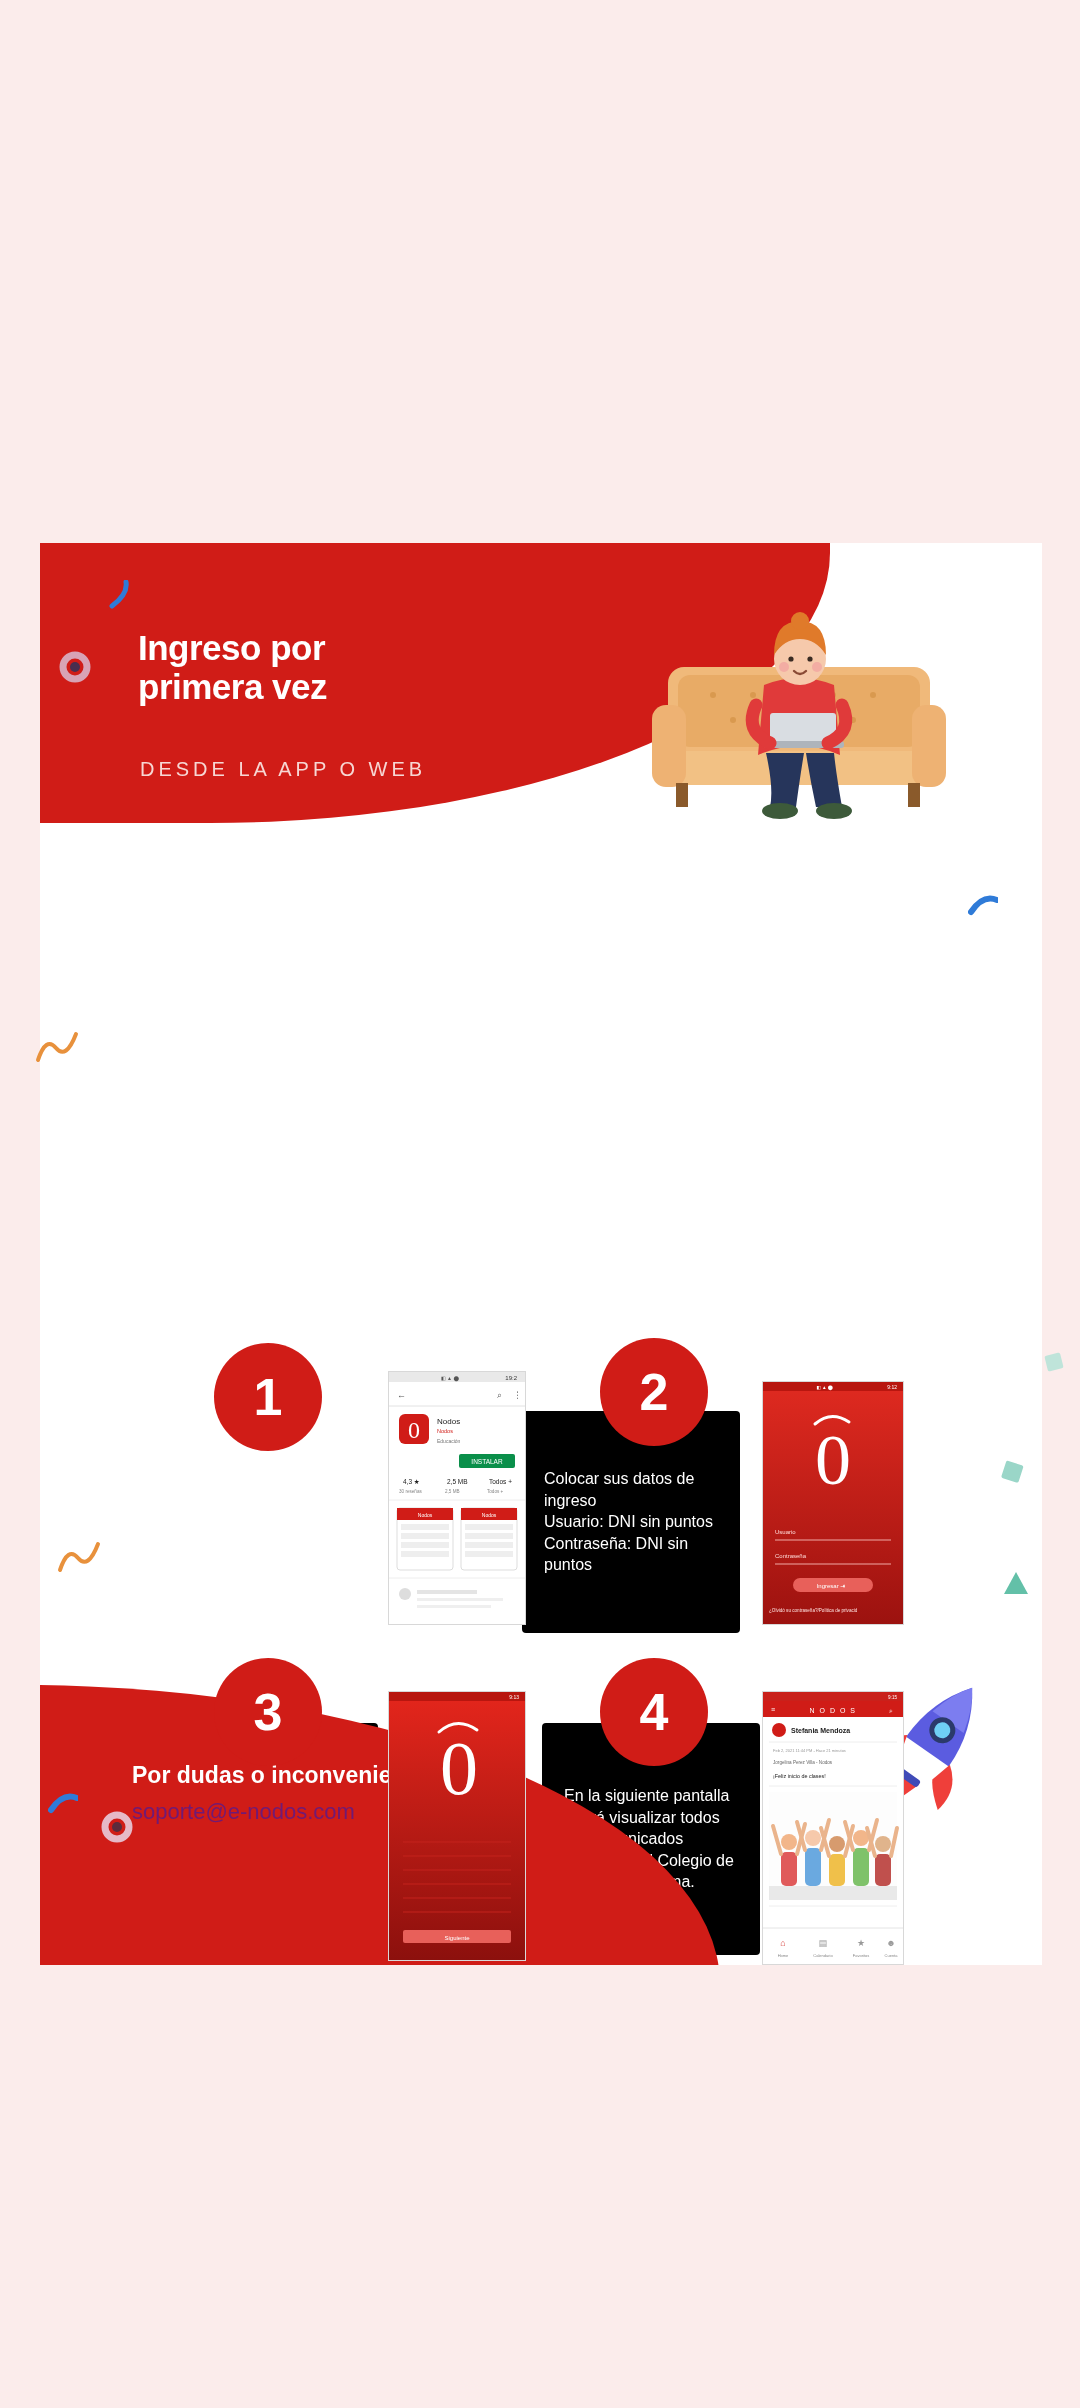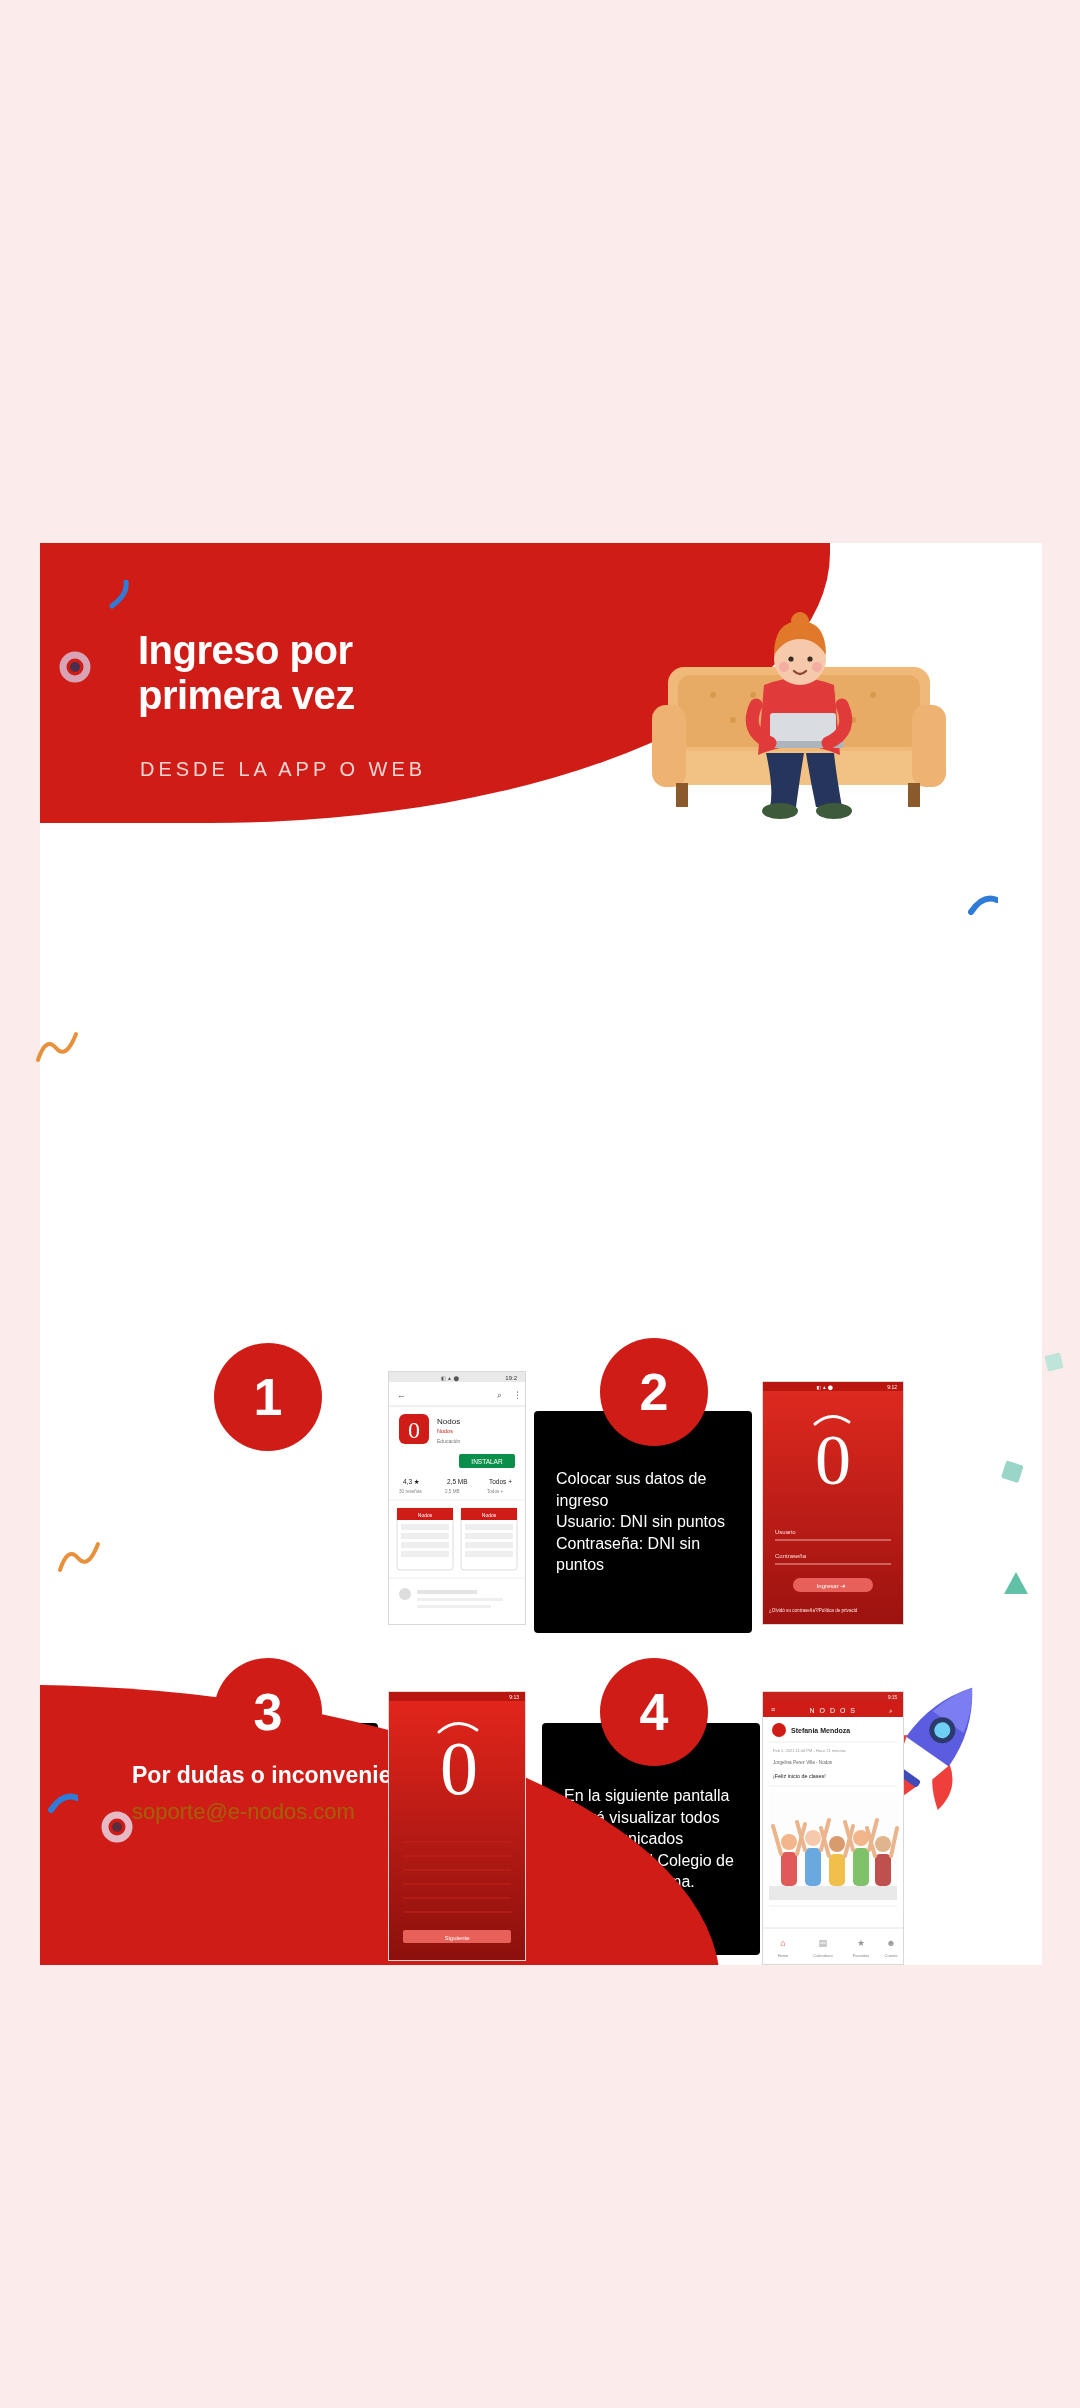--- a/index.html
+++ b/index.html
@@ -35,21 +35,21 @@
     height: 280px;
     background: #d01c17;
     border-bottom-right-radius: 620px 270px;
   }
   .header-title {
     position: absolute;
     left: 98px;
     top: 85px;
     width: 470px;
     color: #ffffff;
-    font-size: 40px;
+    font-size: 35px;
     font-weight: bold;
     line-height: 1.12;
     letter-spacing: -0.5px;
   }
   .header-sub {
     position: absolute;
     left: 100px;
     top: 215px;
     color: #f7d7d4;
     font-size: 20px;
@@ -71,21 +71,21 @@
     left: 92px;
     bottom: 176px;
     color: #ffffff;
     font-size: 23px;
     font-weight: bold;
   }
   .footer-mail {
     position: absolute;
     left: 92px;
     bottom: 140px;
-    color: #a16207;
+    color: #701a75;
     font-size: 22px;
   }
   .step-card {
     position: absolute;
     background: #000000;
     border-radius: 4px;
     color: #ffffff;
     box-sizing: border-box;
     padding: 18px 22px;
     font-size: 16px;
@@ -114,21 +114,21 @@
     overflow: hidden;
     z-index: 3;
   }
 
   
   .s1-card  { left: 130px; top: 868px; width: 208px; height: 222px; }
   .s1-badge { left: 174px; top: 800px; }
   .s1-shot  { left: 348px; top: 828px; width: 136px; height: 252px; }
 
   
-  .s2-card  { left: 494px; top: 868px; width: 218px; height: 222px; }
+  .s2-card  { left: 482px; top: 868px; width: 218px; height: 222px; }
   .s2-badge { left: 560px; top: 795px; }
   .s2-shot  { left: 722px; top: 838px; width: 140px; height: 242px; }
 
   
   .s3-card  { left: 130px; top: 1180px; width: 208px; height: 232px; }
   .s3-badge { left: 174px; top: 1115px; }
   .s3-shot  { left: 348px; top: 1148px; width: 136px; height: 268px; }
 
   
   .s4-card  { left: 502px; top: 1180px; width: 218px; height: 232px; }

